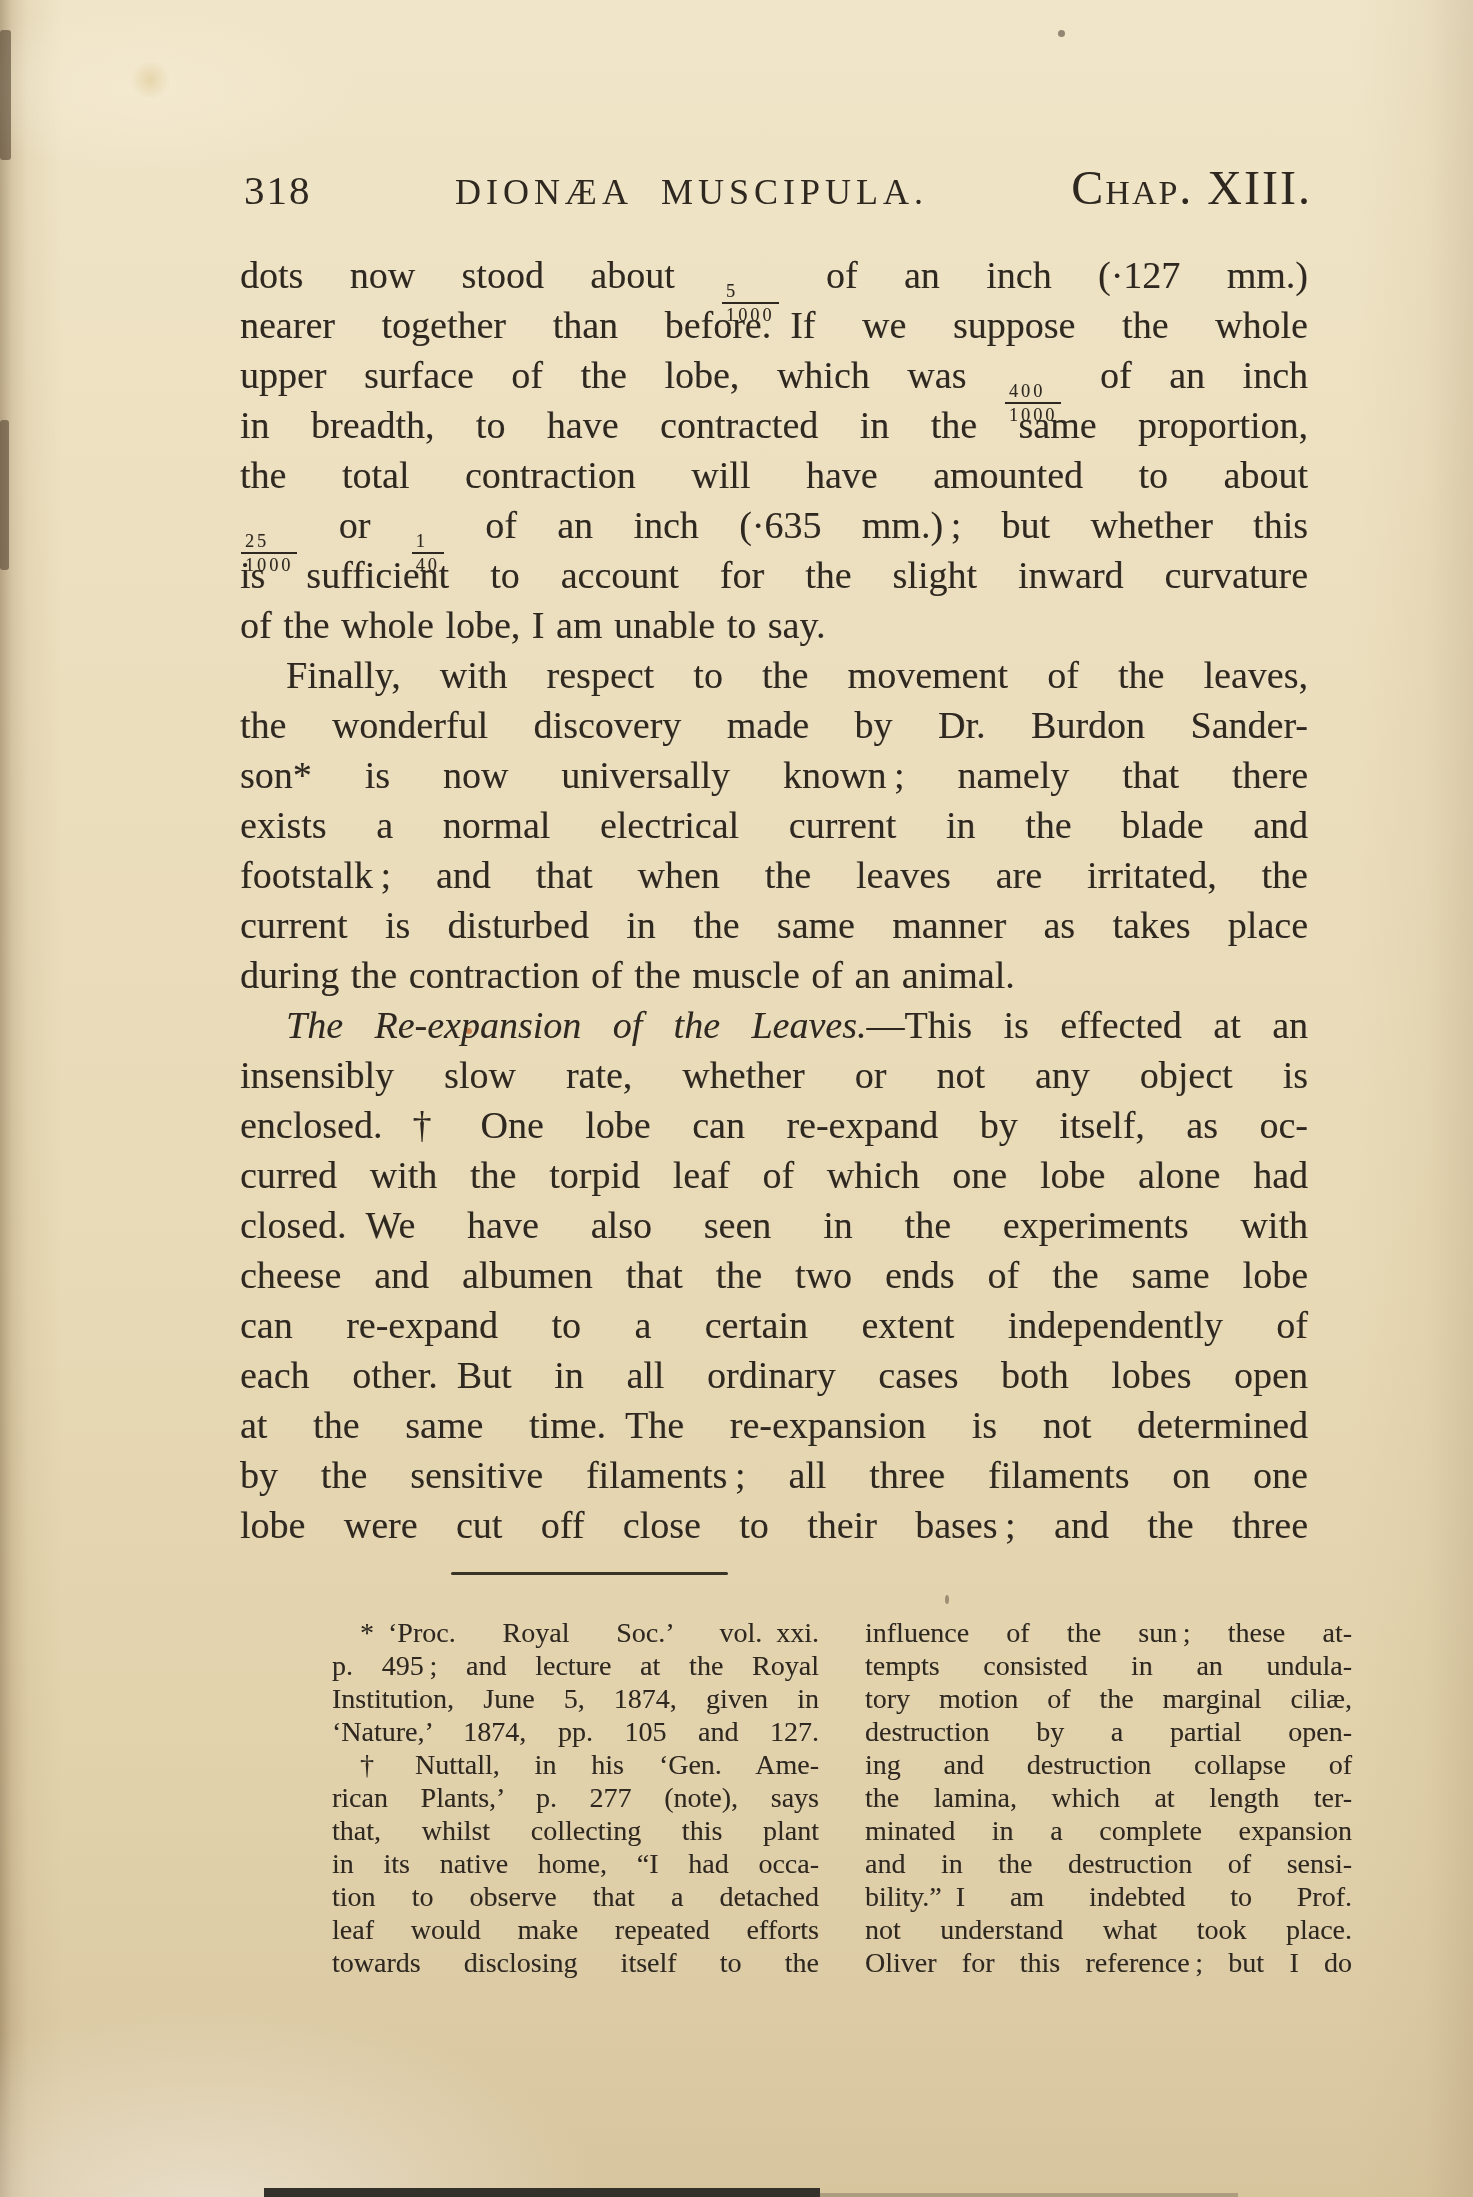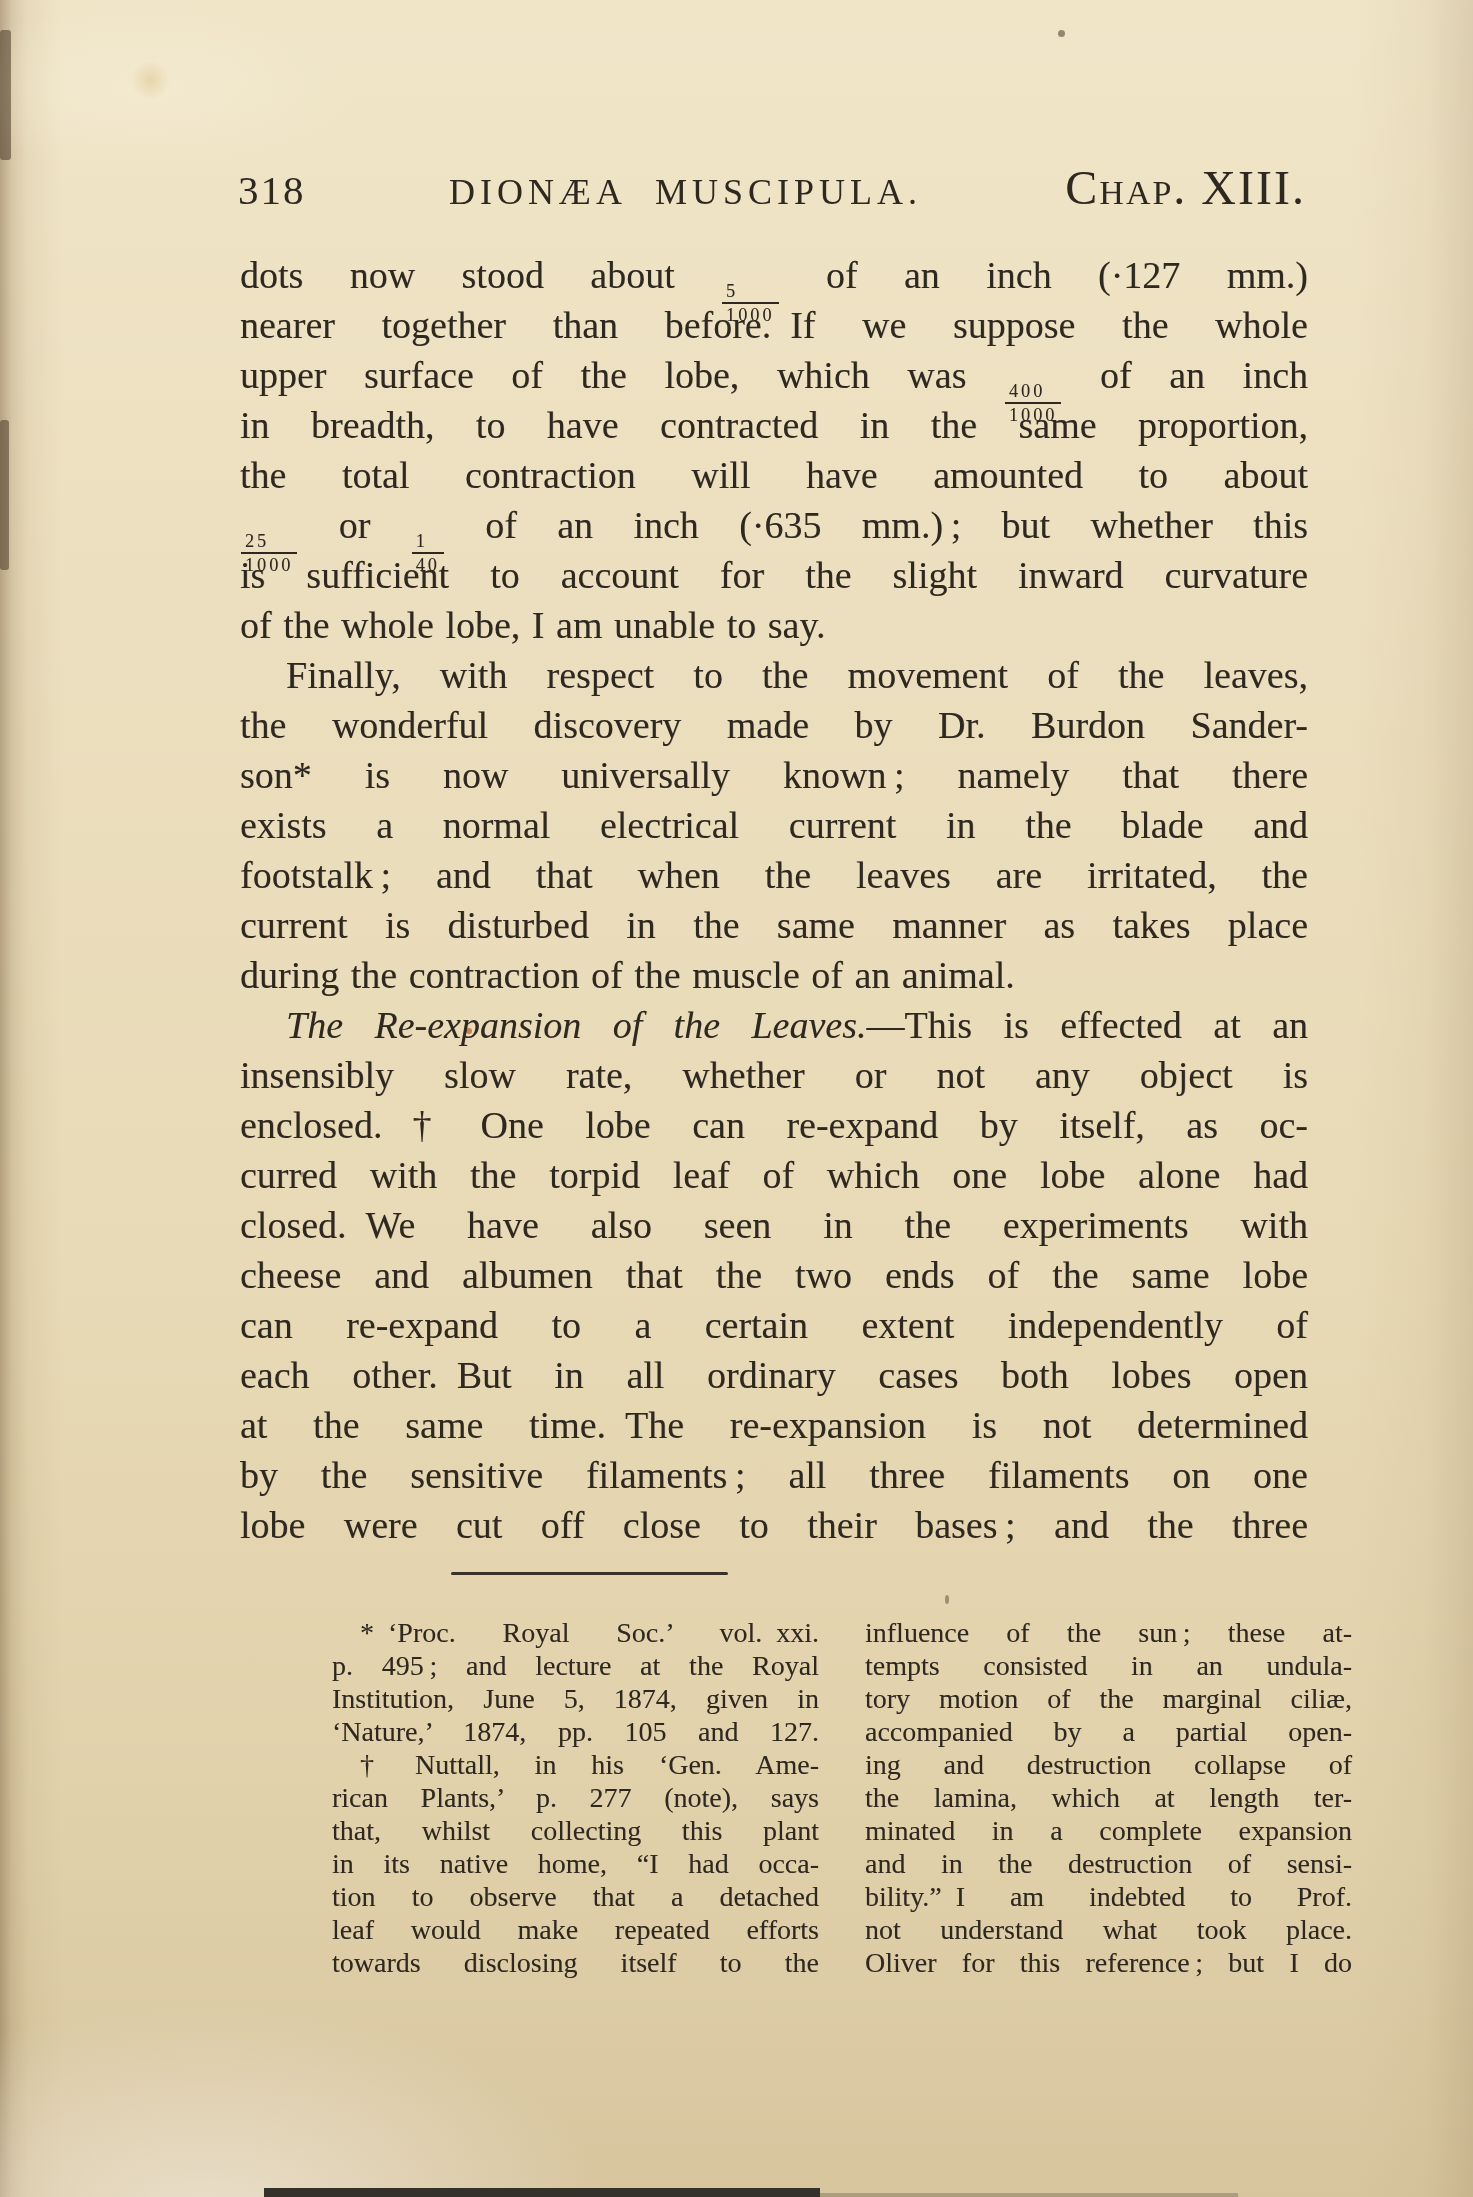--- a/index.html
+++ b/index.html
@@ -15,21 +15,21 @@
       linear-gradient(180deg, #f0e5c8 0%, #ecdfbf 28%, #e8dab6 58%, #e0d0aa 84%, #d7c59e 100%);
   }
   
   .edge-mark { position:absolute; background:rgba(74,58,40,0.55); border-radius:3px; }
   .bottom-strip { position:absolute; left:264px; bottom:0; width:556px; height:9px; background:#34302a; }
   .bottom-strip-fade { position:absolute; left:818px; bottom:0; width:420px; height:4px; background:rgba(62,55,44,0.28); }
   .stain { position:absolute; border-radius:50%; pointer-events:none; }
 
   
   .header {
-    position:absolute; top:160px; left:238px; width:1068px;
+    position:absolute; top:160px; left:244px; width:1068px;
     display:flex; justify-content:space-between; align-items:baseline;
   }
   .pagenum { font-size:41px; letter-spacing:2px; }
   .running-title { font-size:36px; letter-spacing:5px; word-spacing:16px; }
   .chapter { font-size:48px; font-variant-caps:small-caps; letter-spacing:2px; }
 
   
   .bodytext {
     position:absolute; top:250px; left:240px; width:1068px;
     font-size:38px; line-height:50px; word-spacing:2px;
@@ -138,21 +138,21 @@
         <div class="fn-line">that, whilst collecting this plant</div>
         <div class="fn-line">in its native home, “I had occa-</div>
         <div class="fn-line">tion to observe that a detached</div>
         <div class="fn-line">leaf would make repeated efforts</div>
         <div class="fn-line">towards disclosing itself to the</div>
       </div>
     <div class="fn-col" id="fn-right">
         <div class="fn-line">influence of the sun ; these at-</div>
         <div class="fn-line">tempts consisted in an undula-</div>
         <div class="fn-line">tory motion of the marginal ciliæ,</div>
-        <div class="fn-line">accompanied by a partial open-</div>
+        <div class="fn-line">destruction by a partial open-</div>
         <div class="fn-line">ing and destruction collapse of</div>
         <div class="fn-line">the lamina, which at length ter-</div>
         <div class="fn-line">minated in a complete expansion</div>
         <div class="fn-line">and in the destruction of sensi-</div>
         <div class="fn-line">bility.” I am indebted to Prof.</div>
         <div class="fn-line">not understand what took place.</div>
         <div class="fn-line">Oliver for this reference ; but I do</div>
       </div>
   </div>
 

